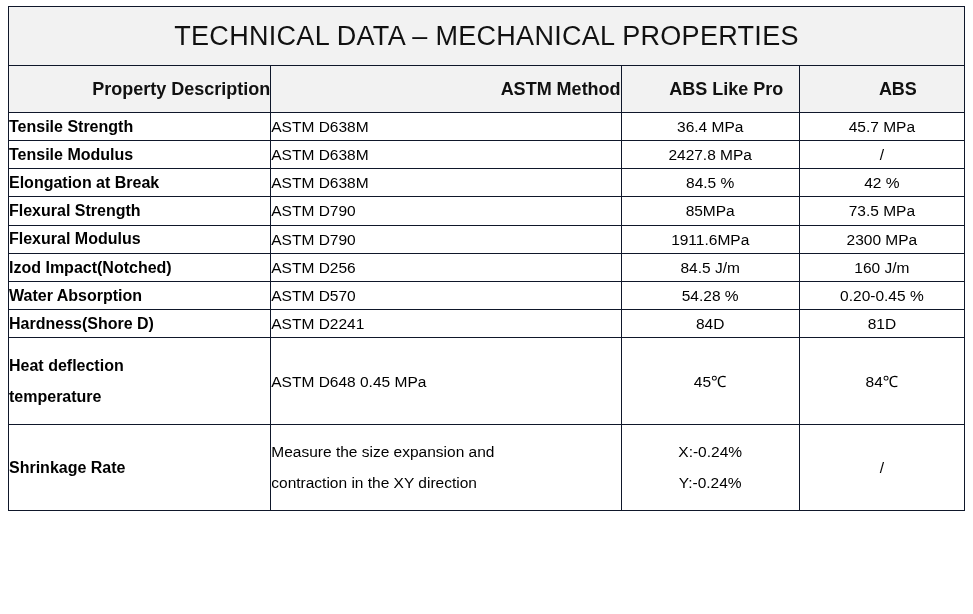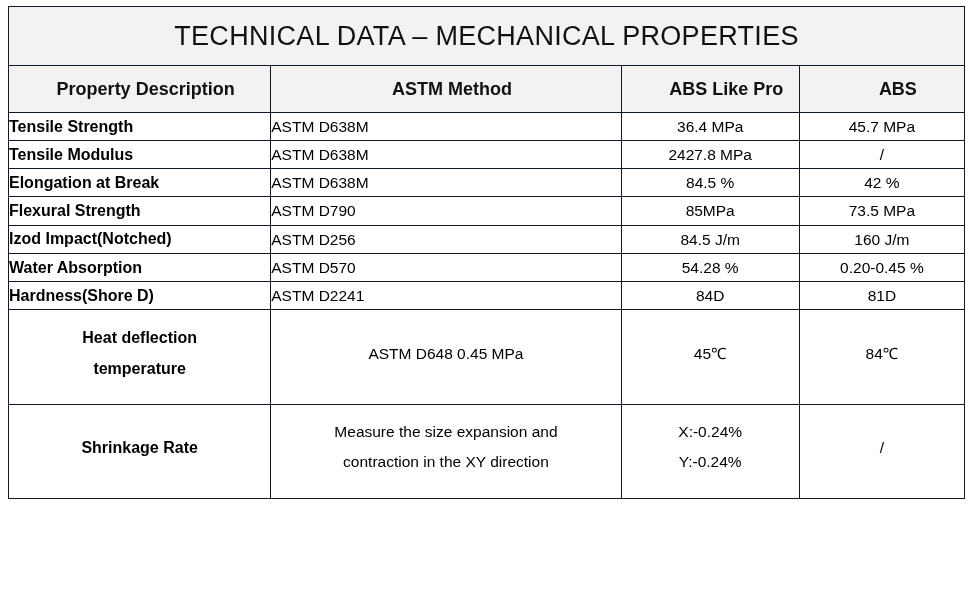--- a/index.html
+++ b/index.html
@@ -42,21 +42,21 @@
     color: #111;
   }
   .hdr {
     background: #f2f2f2;
     font-weight: bold;
     font-size: 18px;
     height: 46px;
     color: #111;
   }
   .hdr.left {
-    text-align: center;
+    text-align: right;
     padding-left: 12px;
   }
   .hdr.center {
     text-align: center;
     padding-left: 32px;
   }
   .prop {
     font-weight: bold;
     font-size: 16px;
     padding: 9px 0 9px 12px;
@@ -72,22 +72,21 @@
   .val {
     font-size: 15.5px;
     text-align: center;
     padding: 9px 4px;
     line-height: 1.75;
   }
   .row-tall .prop,
   .row-tall .method,
   .row-tall .val {
     padding-top: 12px;
-    padding-bottom: 20px;
-    text-align: center;
+    padding-bottom: 12px;
   }
   .two-line {
     line-height: 1.95;
   }
   .col-prop { width: 262px; }
   .col-method { width: 350px; }
   .col-abslike { width: 178px; }
   .col-abs { width: 165px; }
 </style>
 </head>
@@ -130,20 +129,26 @@
         <td class="val">84.5 %</td>
         <td class="val">42 %</td>
       </tr>
       <tr>
         <td class="prop">Flexural Strength</td>
         <td class="method">ASTM   D790</td>
         <td class="val">85MPa</td>
         <td class="val">73.5 MPa</td>
       </tr>
       <tr>
+        <td class="prop">Flexural    Modulus</td>
+        <td class="method">ASTM   D790</td>
+        <td class="val">1911.6MPa</td>
+        <td class="val">2300 MPa</td>
+      </tr>
+      <tr>
         <td class="prop">Izod Impact(Notched)</td>
         <td class="method">ASTM   D256</td>
         <td class="val">84.5 J/m</td>
         <td class="val">160 J/m</td>
       </tr>
       <tr>
         <td class="prop">Water Absorption</td>
         <td class="method">ASTM   D570</td>
         <td class="val">54.28 %</td>
         <td class="val">0.20-0.45 %</td>

